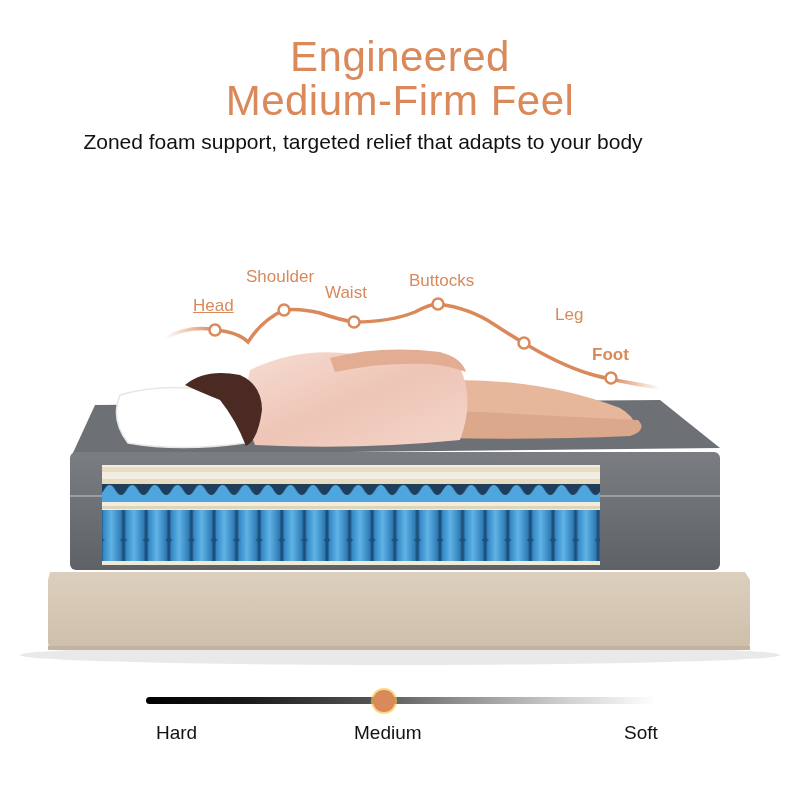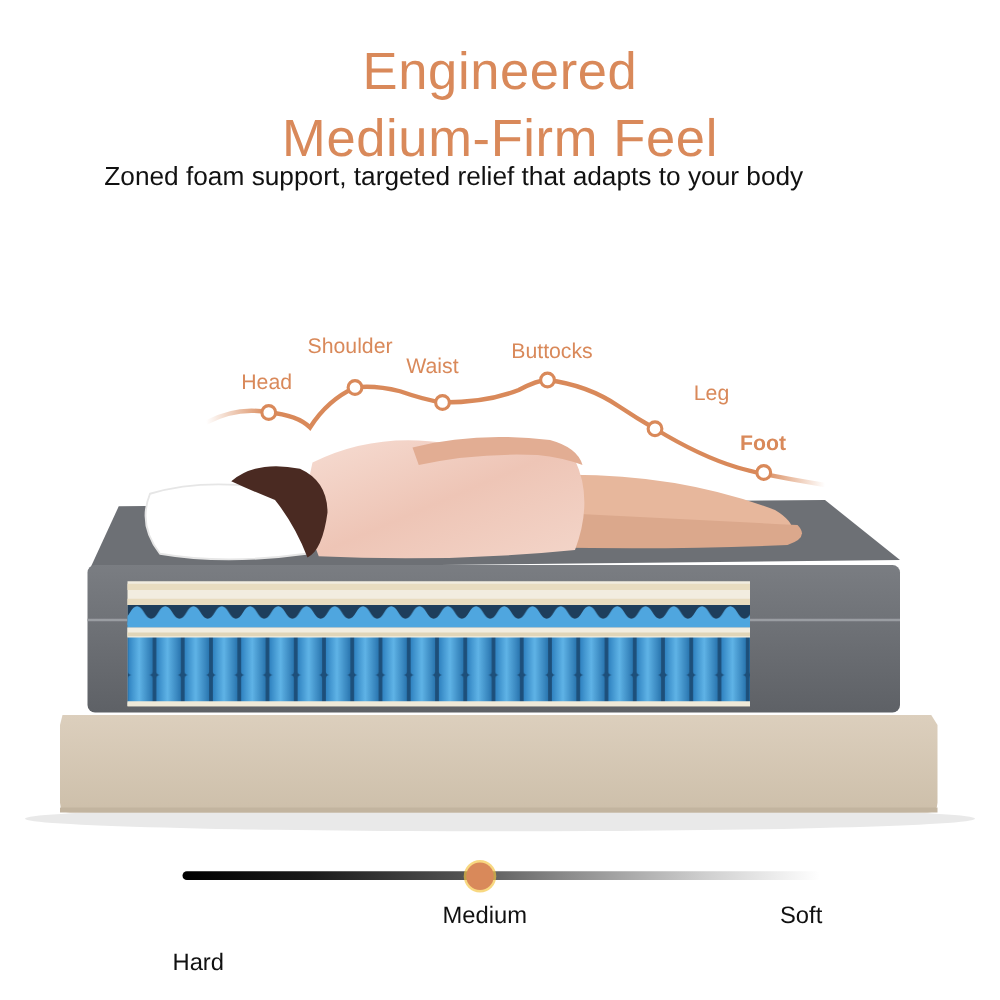--- a/index.html
+++ b/index.html
@@ -4,21 +4,21 @@
 <style>
   * { margin:0; padding:0; box-sizing:border-box; }
   html, body { width:800px; height:800px; background:#ffffff; overflow:hidden; }
   body { position:relative; font-family:"Liberation Sans", "DejaVu Sans", sans-serif; }
 
   .title {
     position:absolute; left:0; width:800px; text-align:center;
     color:#d9895a; font-size:42px; line-height:46px; font-weight:400; letter-spacing:0.5px;
   }
   .title.l1 { top:34px; }
-  .title.l2 { top:88px; }
+  .title.l2 { top:78px; }
   .subtitle {
     position:absolute; top:130px; left:0; width:726px; text-align:center;
     color:#111; font-size:21px; font-weight:400;
   }
 
   .curve-svg { position:absolute; left:0; top:250px; width:800px; height:150px; }
   .zone-label {
     position:absolute; color:#d9895a; font-size:17px; line-height:20px;
   }
 
@@ -129,26 +129,26 @@
   <g fill="#ffffff" stroke="#d9895a" stroke-width="2.5">
     <circle cx="215" cy="330" r="5.5"></circle>
     <circle cx="284" cy="310" r="5.5"></circle>
     <circle cx="354" cy="322" r="5.5"></circle>
     <circle cx="438" cy="304" r="5.5"></circle>
     <circle cx="524" cy="343" r="5.5"></circle>
     <circle cx="611" cy="378" r="5.5"></circle>
   </g>
 </svg>
 
-<div class="zone-label" style="left:193px; top:296px;">Head</div>
+<div class="zone-label" style="left:193px; top:296px;text-decoration:underline;">Head</div>
 <div class="zone-label" style="left:246px; top:267px;">Shoulder</div>
 <div class="zone-label" style="left:325px; top:283px;">Waist</div>
 <div class="zone-label" style="left:409px; top:271px;">Buttocks</div>
 <div class="zone-label" style="left:513px; top:305px;margin-left:42px;">Leg</div>
 <div class="zone-label" style="left:592px; top:345px;font-weight:bold;">Foot</div>
 
 <div>
   <div class="scale-track"></div>
   <div class="scale-knob"></div>
-  <div class="scale-label" style="left:138px;margin-top:38px;">Hard</div>
+  <div class="scale-label" style="left:156px;">Hard</div>
   <div class="scale-label" style="left:354px;text-align:right;">Medium</div>
   <div class="scale-label" style="left:624px;">Soft</div>
 </div>
 
 </body></html>

